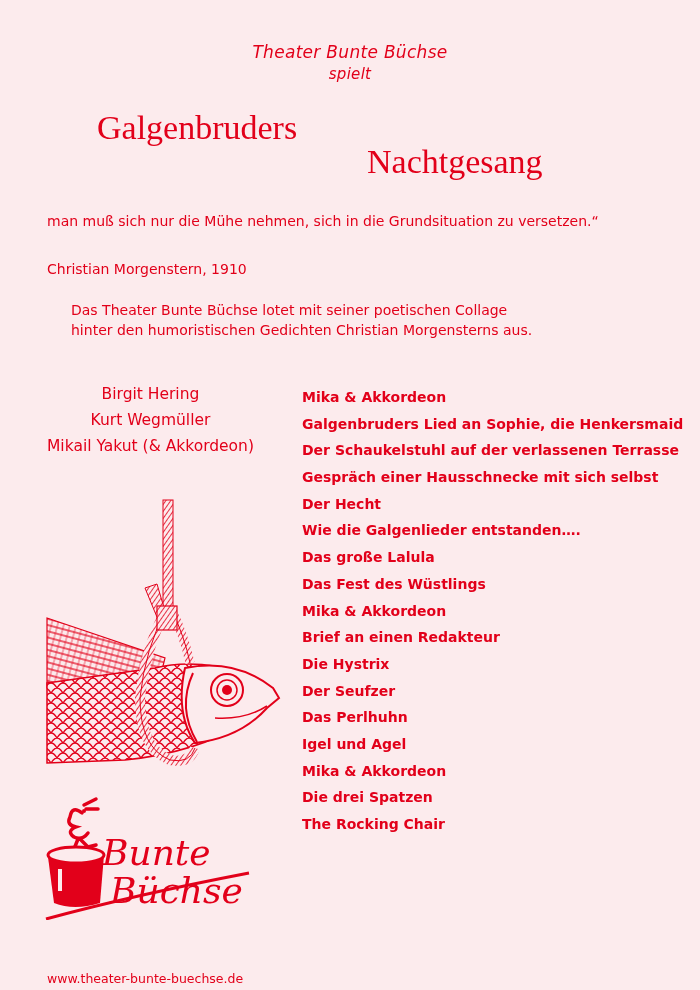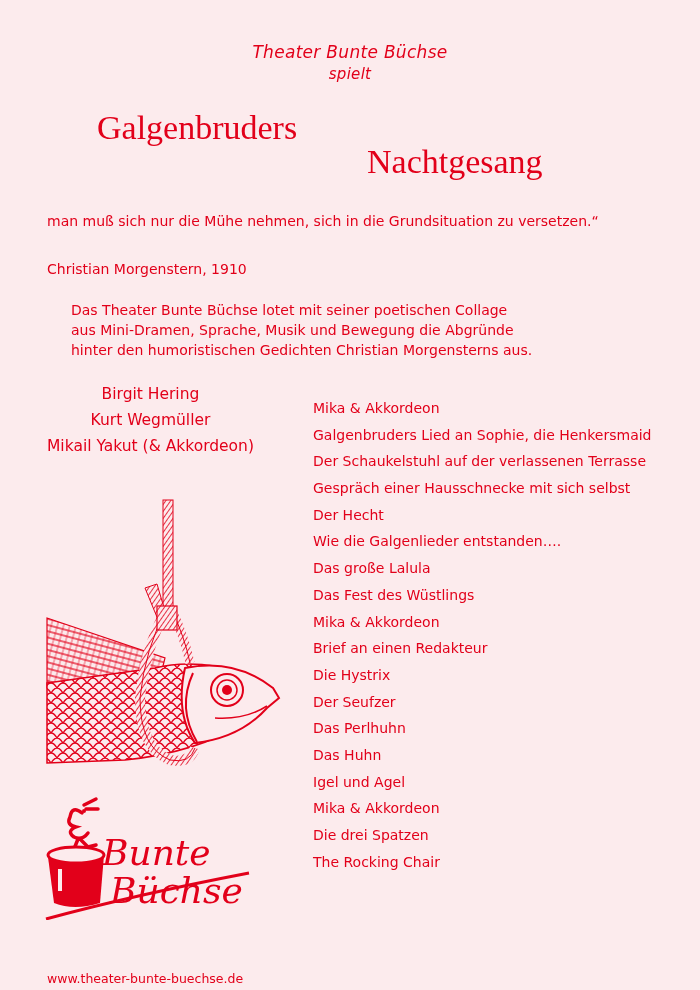--- a/index.html
+++ b/index.html
@@ -37,21 +37,21 @@
   .desc .line { display: block; line-height: 20px; }
   .cast { left: 47px; top: 382px; }
   .cast .member { display: block; font-size: 15.5px; line-height: 25px; height: 26px; margin-bottom: 0px; text-align: center; }
   .cast .member + .member { margin-top: 0px; }
   .program { left: 302px; top: 384px; }
   .program h2 {
     margin: 0 0 6px 0;
     font-family: "DejaVu Sans", sans-serif;
     font-weight: bold; font-size: 18.5px; letter-spacing: 1px; line-height: 26px;
   }
-  .program ul { list-style: none; margin: 11px; padding: 0; }
+  .program ul { list-style: none; margin: 0; padding: 0; font-weight: bold; }
   .program li {
     font-size: 14px; height: 26.7px; line-height: 26.7px; white-space: nowrap;
   }
   .illustration { left: 45px; top: 498px; width: 240px; height: 270px; }
   .logo { left: 44px; top: 795px; width: 215px; height: 125px; }
   .website { left: 47px; top: 925px; font-size: 12.5px; margin-top: 44px; }
 </style>
 </head>
 <body>
 
@@ -63,21 +63,20 @@
 <div class="abs title title1">Galgenbruders</div>
 <div class="abs title title2">Nachtgesang</div>
 
 <div class="abs body-text quote">
   <span class="line">man muß sich nur die Mühe nehmen, sich in die Grundsituation zu versetzen.“</span>
 </div>
 <div class="abs body-text author">Christian Morgenstern, 1910</div>
 
 <div class="abs body-text desc">
   <span class="line">Das Theater Bunte Büchse lotet mit seiner poetischen Collage</span>
-  <span class="line">aus Mini-Dramen, Sprache, Musik und Bewegung die Abgründe</span>
   <span class="line">hinter den humoristischen Gedichten Christian Morgensterns aus.</span>
 </div>
 
 <div class="abs body-text cast">
   <span class="member">Birgit Hering</span>
   <span class="member">Kurt Wegmüller</span>
   <span class="member">Mikail Yakut (&amp; Akkordeon)</span>
 </div>
 
 <div class="abs program">
@@ -88,21 +87,20 @@
     <li>Gespräch einer Hausschnecke mit sich selbst</li>
     <li>Der Hecht</li>
     <li>Wie die Galgenlieder entstanden….</li>
     <li>Das große Lalula</li>
     <li>Das Fest des Wüstlings</li>
     <li>Mika &amp; Akkordeon</li>
     <li>Brief an einen Redakteur</li>
     <li>Die Hystrix</li>
     <li>Der Seufzer</li>
     <li>Das Perlhuhn</li>
-    <li>Das Huhn</li>
     <li>Igel und Agel</li>
     <li>Mika &amp; Akkordeon</li>
     <li>Die drei Spatzen</li>
     <li>The Rocking Chair</li>
   </ul>
 </div>
 
 <div class="abs illustration">
   <svg width="240" height="270" viewBox="0 0 240 270" xmlns="http://www.w3.org/2000/svg">
     <defs>

